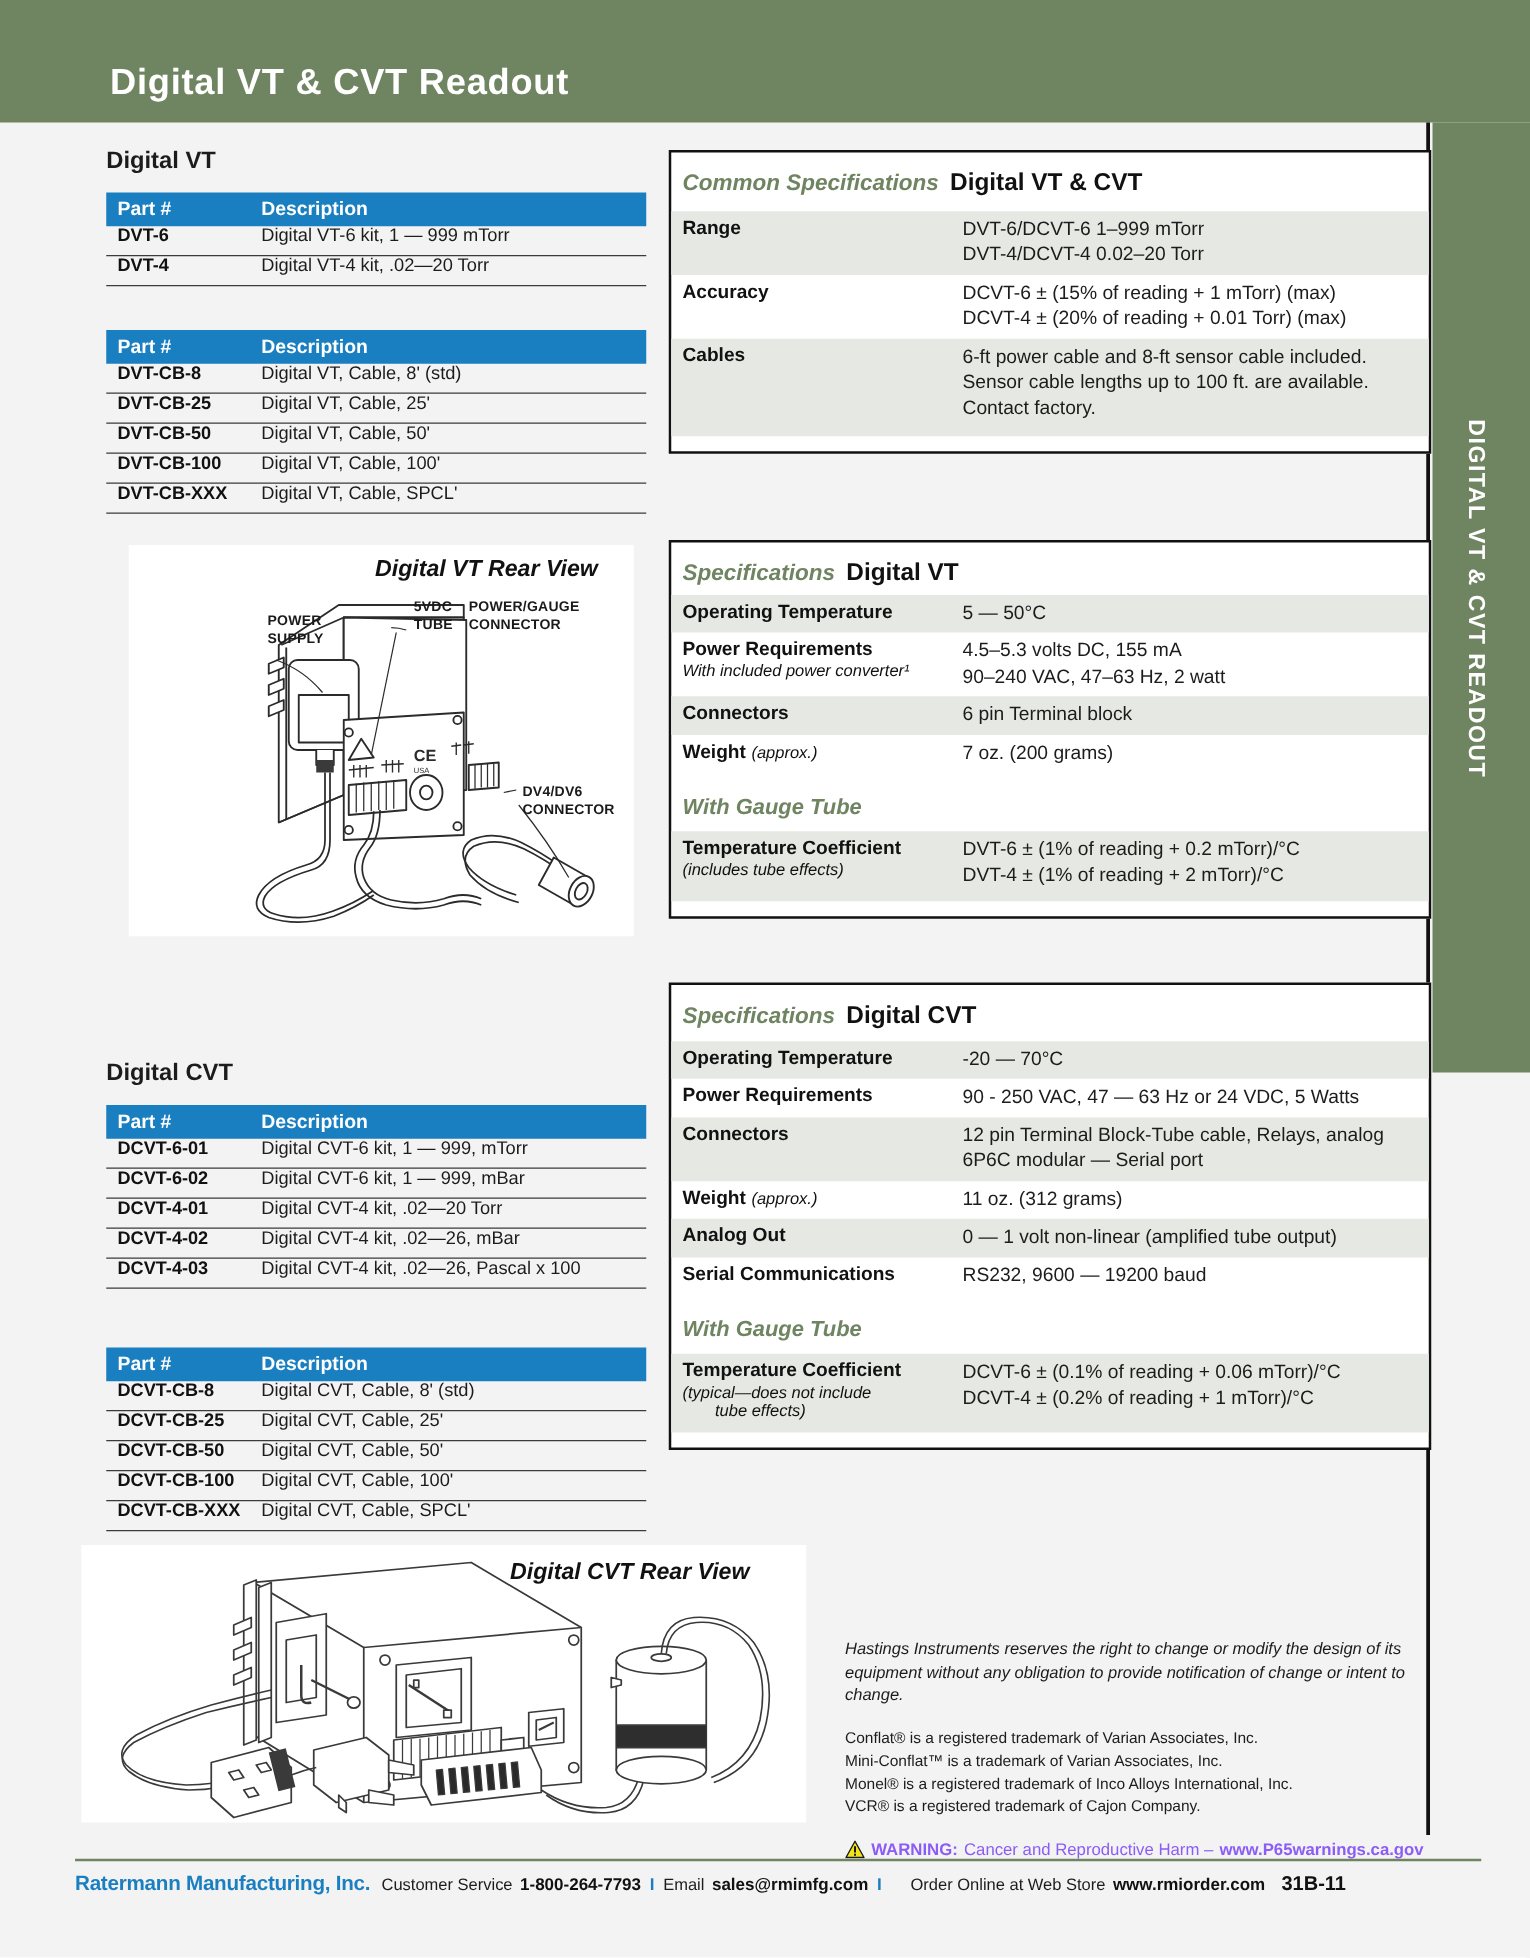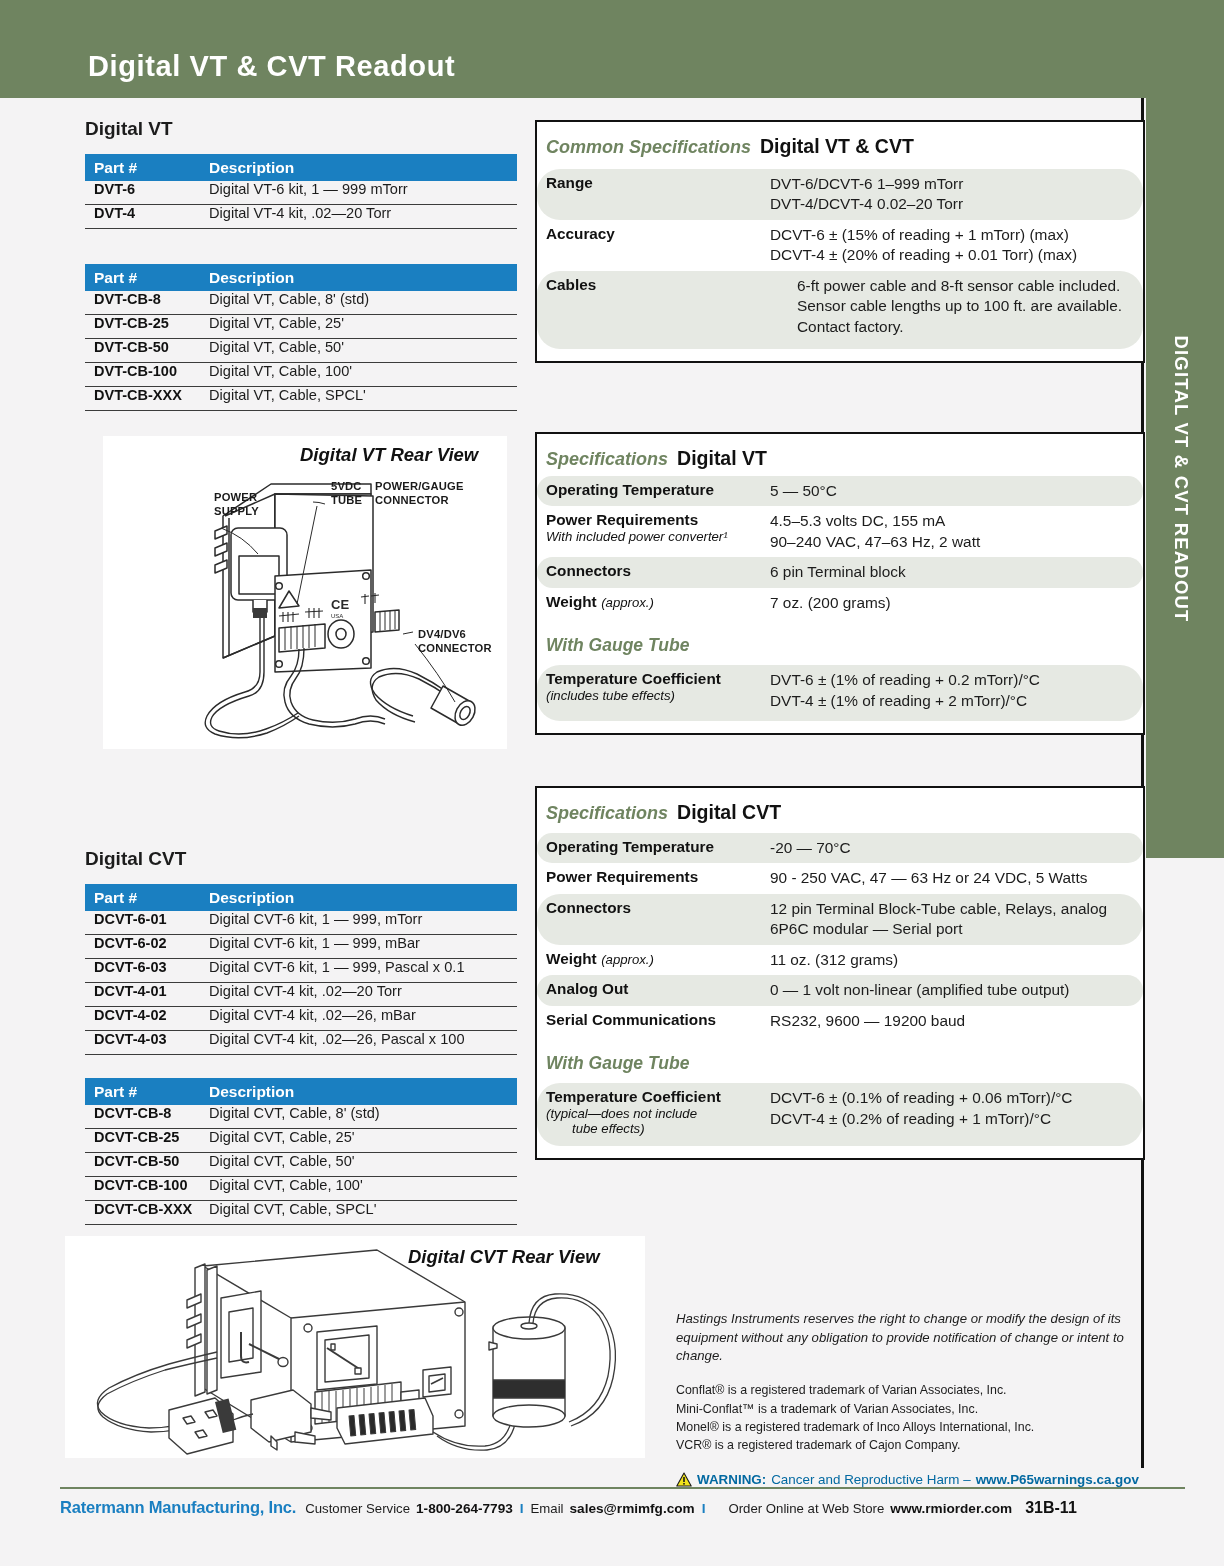--- a/index.html
+++ b/index.html
@@ -71,21 +71,21 @@
   .spec-title {
     padding: 13px 0 11px 9px; display: flex; align-items: baseline; gap: 9px;
   }
   .spec-title .ital {
     font-size: 18px; font-style: italic; font-weight: bold; color: #6f8460;
   }
   .spec-title .bold {
     font-size: 19.5px; font-weight: bold; color: #111111;
   }
   .srow { display: flex; padding: 5px 0 5px 9px; }
-  .srow.shade { background: #e6e9e3; border-radius: 23px; }
+  .srow.shade { background: #e6e9e3; }
   .srow .lab { width: 224px; flex-shrink: 0; }
   .srow .lab b { font-size: 15.3px; font-weight: bold; color: #111; }
   .srow .lab i { font-size: 13.2px; font-style: italic; color: #111; }
   .srow .lab .sub { font-size: 13.2px; font-style: italic; color: #111; display:block; }
   .srow .lab .sub2 { font-size: 13.2px; font-style: italic; color: #111; display:block; padding-left: 26px; }
   .srow .val { font-size: 15.4px; color: #1c1c1c; line-height: 1.33; }
   .gauge-head {
     padding: 17px 0 9px 9px;
     font-size: 17.5px; font-style: italic; font-weight: bold; color: #6f8460;
   }
@@ -99,21 +99,21 @@
   }
   .dlabel {
     position: absolute; font-size: 11.2px; font-weight: bold; color: #1a1a1a;
     line-height: 1.22; letter-spacing: 0.2px;
   }
 
   
   .disc { position: absolute; }
   .disc-ital { font-size: 13.2px; font-style: italic; color: #1c1c1c; line-height: 1.42; }
   .disc-tm { font-size: 12.4px; color: #1c1c1c; line-height: 1.48; margin-top: 15px; }
-  .warn { margin-top: 17px; font-size: 13.4px; color: #0369a1; display: flex; align-items: center; gap: 5px;}
+  .warn { margin-top: 17px; font-size: 13.4px; color: #8b5cf6; display: flex; align-items: center; gap: 5px;}
   .warn b { font-weight: bold; }
 
   
   .foot-rule {
     position: absolute; left: 60px; top: 1487px; width: 1125px; height: 2px;
     background: #6f8460;
   }
   .footer {
     position: absolute; left: 60px; top: 1498px; width: 1130px;
     display: flex; align-items: baseline; white-space: nowrap;
@@ -283,24 +283,20 @@
     </div>
     <div class="prow">
       <div class="c1">DCVT-6-01</div>
       <div class="c2">Digital CVT-6 kit, 1 — 999, mTorr</div>
     </div>
     <div class="prow">
       <div class="c1">DCVT-6-02</div>
       <div class="c2">Digital CVT-6 kit, 1 — 999, mBar</div>
     </div>
     <div class="prow">
-      <div class="c1">DCVT-6-03</div>
-      <div class="c2">Digital CVT-6 kit, 1 — 999, Pascal x 0.1</div>
-    </div>
-    <div class="prow">
       <div class="c1">DCVT-4-01</div>
       <div class="c2">Digital CVT-4 kit, .02—20 Torr</div>
     </div>
     <div class="prow">
       <div class="c1">DCVT-4-02</div>
       <div class="c2">Digital CVT-4 kit, .02—26, mBar</div>
     </div>
     <div class="prow">
       <div class="c1">DCVT-4-03</div>
       <div class="c2">Digital CVT-4 kit, .02—26, Pascal x 100</div>
@@ -342,21 +338,21 @@
     <div class="srow shade">
       <div class="lab"><b>Range</b></div>
       <div class="val" style="white-space:pre-line;">DVT-6/DCVT-6 1–999 mTorr
 DVT-4/DCVT-4 0.02–20 Torr</div>
     </div>
     <div class="srow">
       <div class="lab"><b>Accuracy</b></div>
       <div class="val" style="white-space:pre-line;">DCVT-6 ± (15% of reading + 1 mTorr) (max)
 DCVT-4 ± (20% of reading + 0.01 Torr) (max)</div>
     </div>
-    <div class="srow shade" style="padding-bottom:12px;gap:27px;">
+    <div class="srow shade" style="padding-bottom:12px;">
       <div class="lab"><b>Cables</b></div>
       <div class="val" style="max-width:330px;">6-ft power cable and 8-ft sensor cable included. Sensor cable lengths up to 100 ft. are available. Contact factory.</div>
     </div>
     <div class="spec-pad"></div>
   </div>
 
   <div class="specbox" style="left:535px; top:432px; width:610px;">
     <div class="spec-title" style="padding-bottom:6px;">
       <span class="ital">Specifications</span>
       <span class="bold">Digital VT</span>

